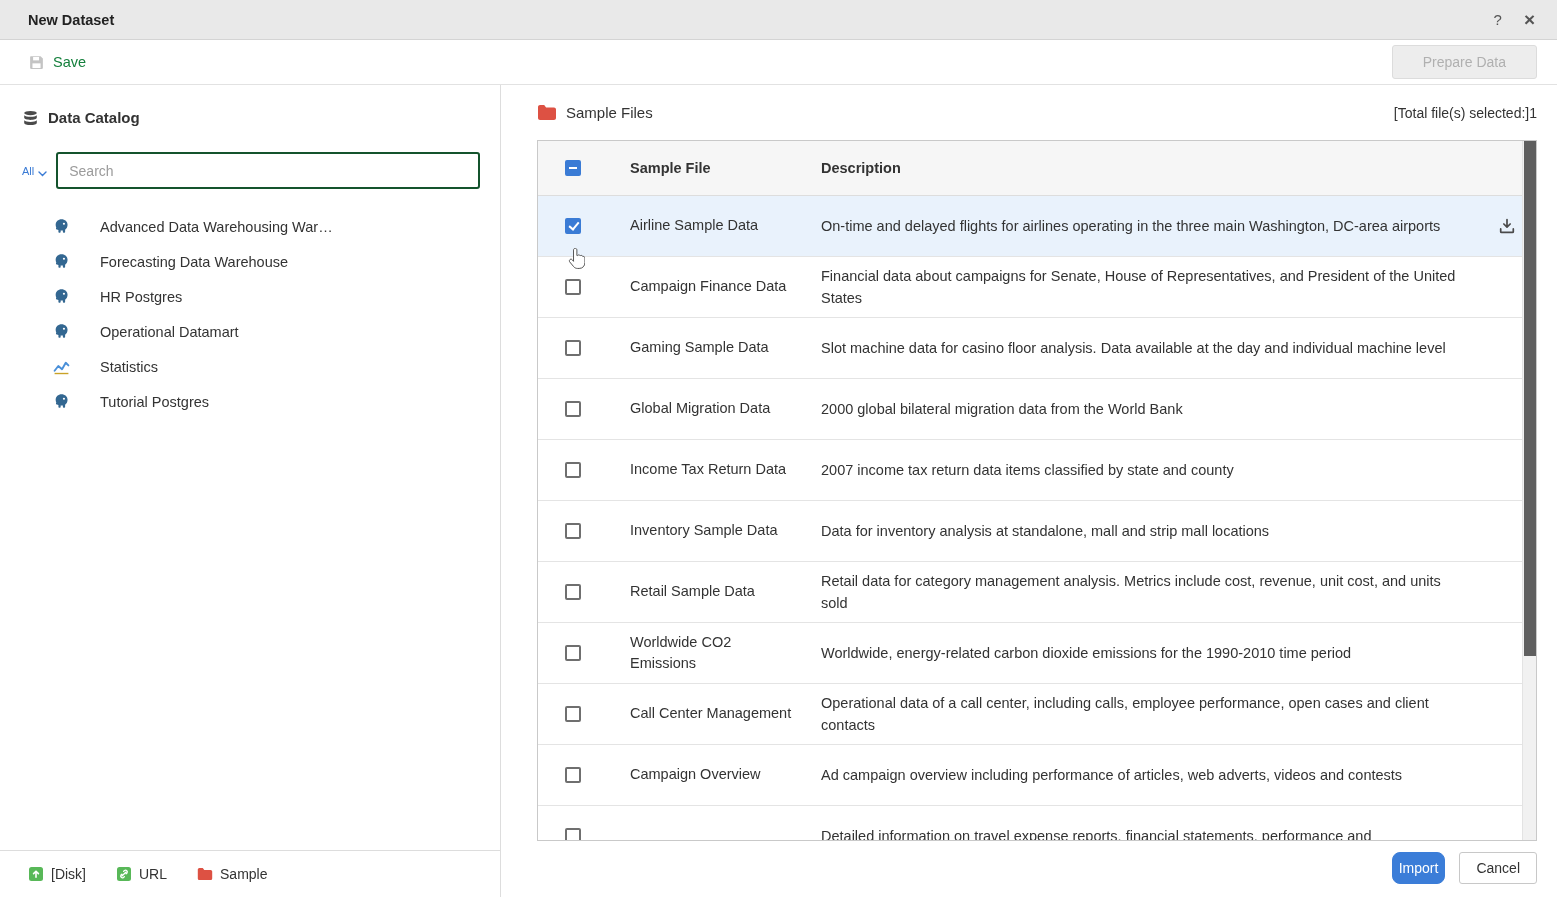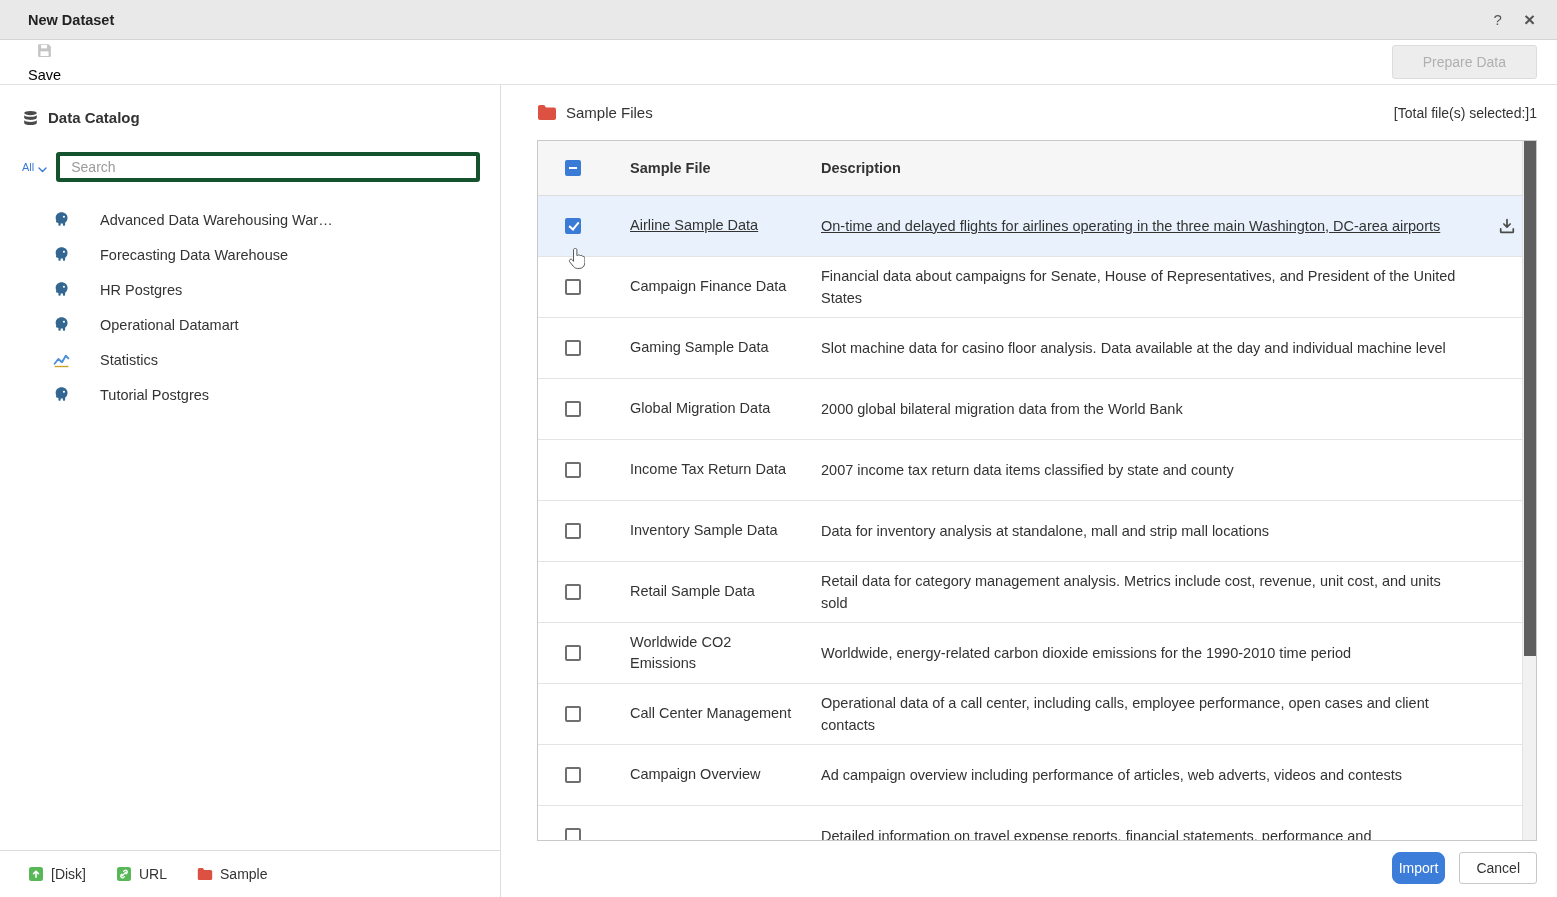--- a/index.html
+++ b/index.html
@@ -10,37 +10,37 @@
   .titlebar { height:40px; background:#e9e9e9; border-bottom:1px solid #d4d4d4;
     display:flex; align-items:center; padding:0 22px 0 28px; }
   .titlebar .title { font-weight:bold; font-size:14.5px; color:#222; }
   .titlebar-actions { margin-left:auto; display:flex; align-items:center; gap:22px; }
   .tb-btn { color:#555; font-size:15px; cursor:pointer; line-height:1; }
   .tb-btn.close { font-size:19px; font-weight:bold; }
 
   
   .toolbar { height:45px; border-bottom:1px solid #e2e2e2; display:flex;
     align-items:center; padding:0 20px 0 28px; background:#fff; }
-  .save-btn { display:flex; align-items:center; gap:8px; color:#000000;
-    font-size:14.5px; cursor:default;flex-direction:column; }
+  .save-btn { display:flex; align-items:center; gap:8px; color:#15803d;
+    font-size:14.5px; cursor:default; }
   .prepare-btn { margin-left:auto; background:#ededed; border:1px solid #dcdcdc;
     color:#b0b0b0; font-size:14px; padding:8px 30px; border-radius:3px;
     font-family:inherit; }
 
   .content { display:flex; height:812px;gap:16px; }
 
   
   .sidebar { width:501px; border-right:1px solid #ddd; position:relative;
     padding:24px 20px 0 22px; flex:none; }
   .catalog-header { display:flex; align-items:center; gap:9px; font-weight:bold;
     font-size:15px; color:#333; }
   .search-row { display:flex; align-items:center; margin-top:26px; gap:9px; }
   .all-filter { color:#3a7bd5; font-size:11px; display:flex; align-items:flex-end;
     gap:4px; cursor:pointer; flex:none; }
-  .search-input { flex:1; height:30px; border:4px solid #14532d; border-radius:3px;
+  .search-input { flex:1; height:37px; border:2px solid #14532d; border-radius:3px;
     padding:0 11px; font-size:14px; color:#6d28d9; font-family:inherit; outline:none; }
   .search-input::placeholder { color:#9b9b9b; }
   .catalog-list { list-style:none; margin-top:20px; }
   .catalog-item { display:flex; align-items:center; gap:10px; height:35px;
     padding-left:30px; font-size:14.5px; color:#333; cursor:pointer; }
   .ci-icon { width:18px; display:flex; justify-content:center; }
   .ci-label { white-space:nowrap; overflow:hidden; text-overflow:ellipsis;margin-left:20px; }
   .sidebar-footer { position:absolute; left:0; right:0; bottom:0; height:47px;
     border-top:1px solid #ddd; display:flex; align-items:center;
     padding:8px 28px; gap:30px; background:#fff; }
@@ -61,21 +61,21 @@
   .col-check, .cell-check { width:70px; flex:none; display:flex;
     justify-content:center; position:relative; }
   .col-name, .cell-name { width:199px; flex:none; padding-left:22px;
     padding-right:12px; }
   .col-name { padding-left:22px; }
   .col-desc, .cell-desc { flex:1; padding-left:14px; padding-right:16px; }
   .col-dl, .cell-dl { width:58px; flex:none; display:flex; justify-content:center; }
 
   .trow { display:flex; align-items:center; height:61px;
     border-bottom:1px solid #e4e4e4; font-size:14.5px; cursor:pointer; }
-  .trow.selected { background:#e9f2fc;text-decoration:underline; }
+  .trow.selected { background:#e9f2fc; }
   .cell-name { color:#333; line-height:1.45; }
   .cell-desc { color:#333; line-height:1.55; }
 
   .cb { width:16px; height:16px; border:2px solid #6f6f6f; border-radius:2px;
     background:#fff; display:inline-block; position:relative; cursor:pointer;
     flex:none; }
   .cb.checked { background:#3a7bd5; border-color:#3a7bd5; }
   .cb.checked::after { content:""; position:absolute; left:4px; top:0;
     width:4px; height:8px; border:solid #fff; border-width:0 2px 2px 0;
     transform:rotate(40deg); }

